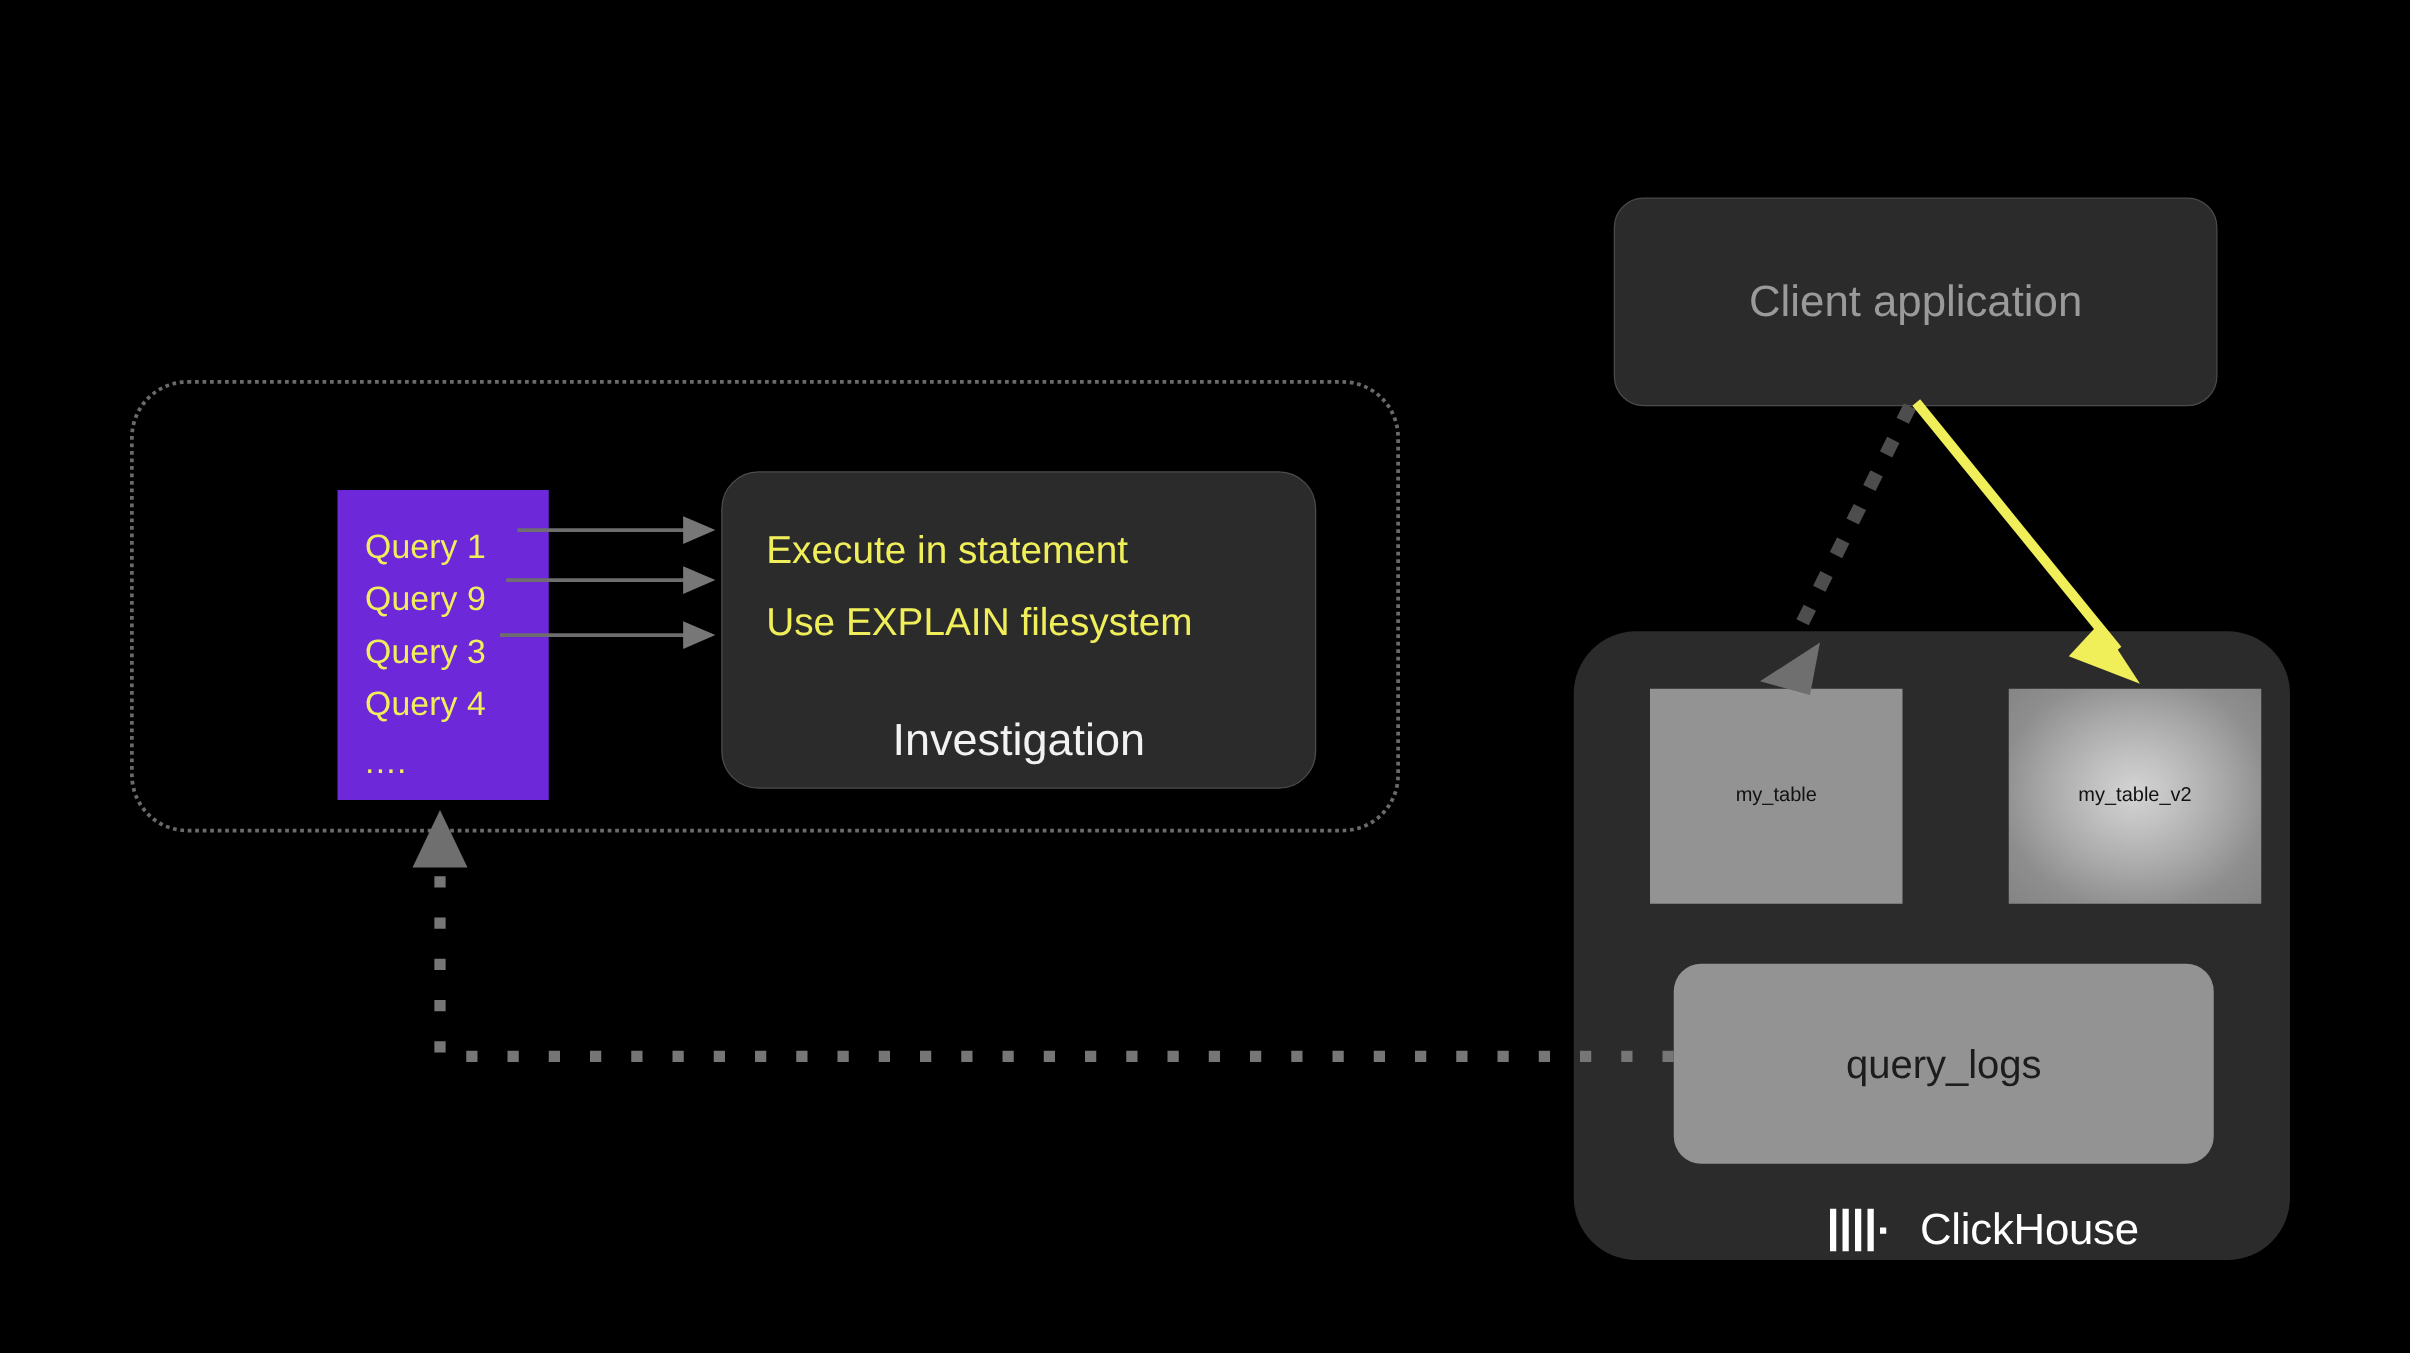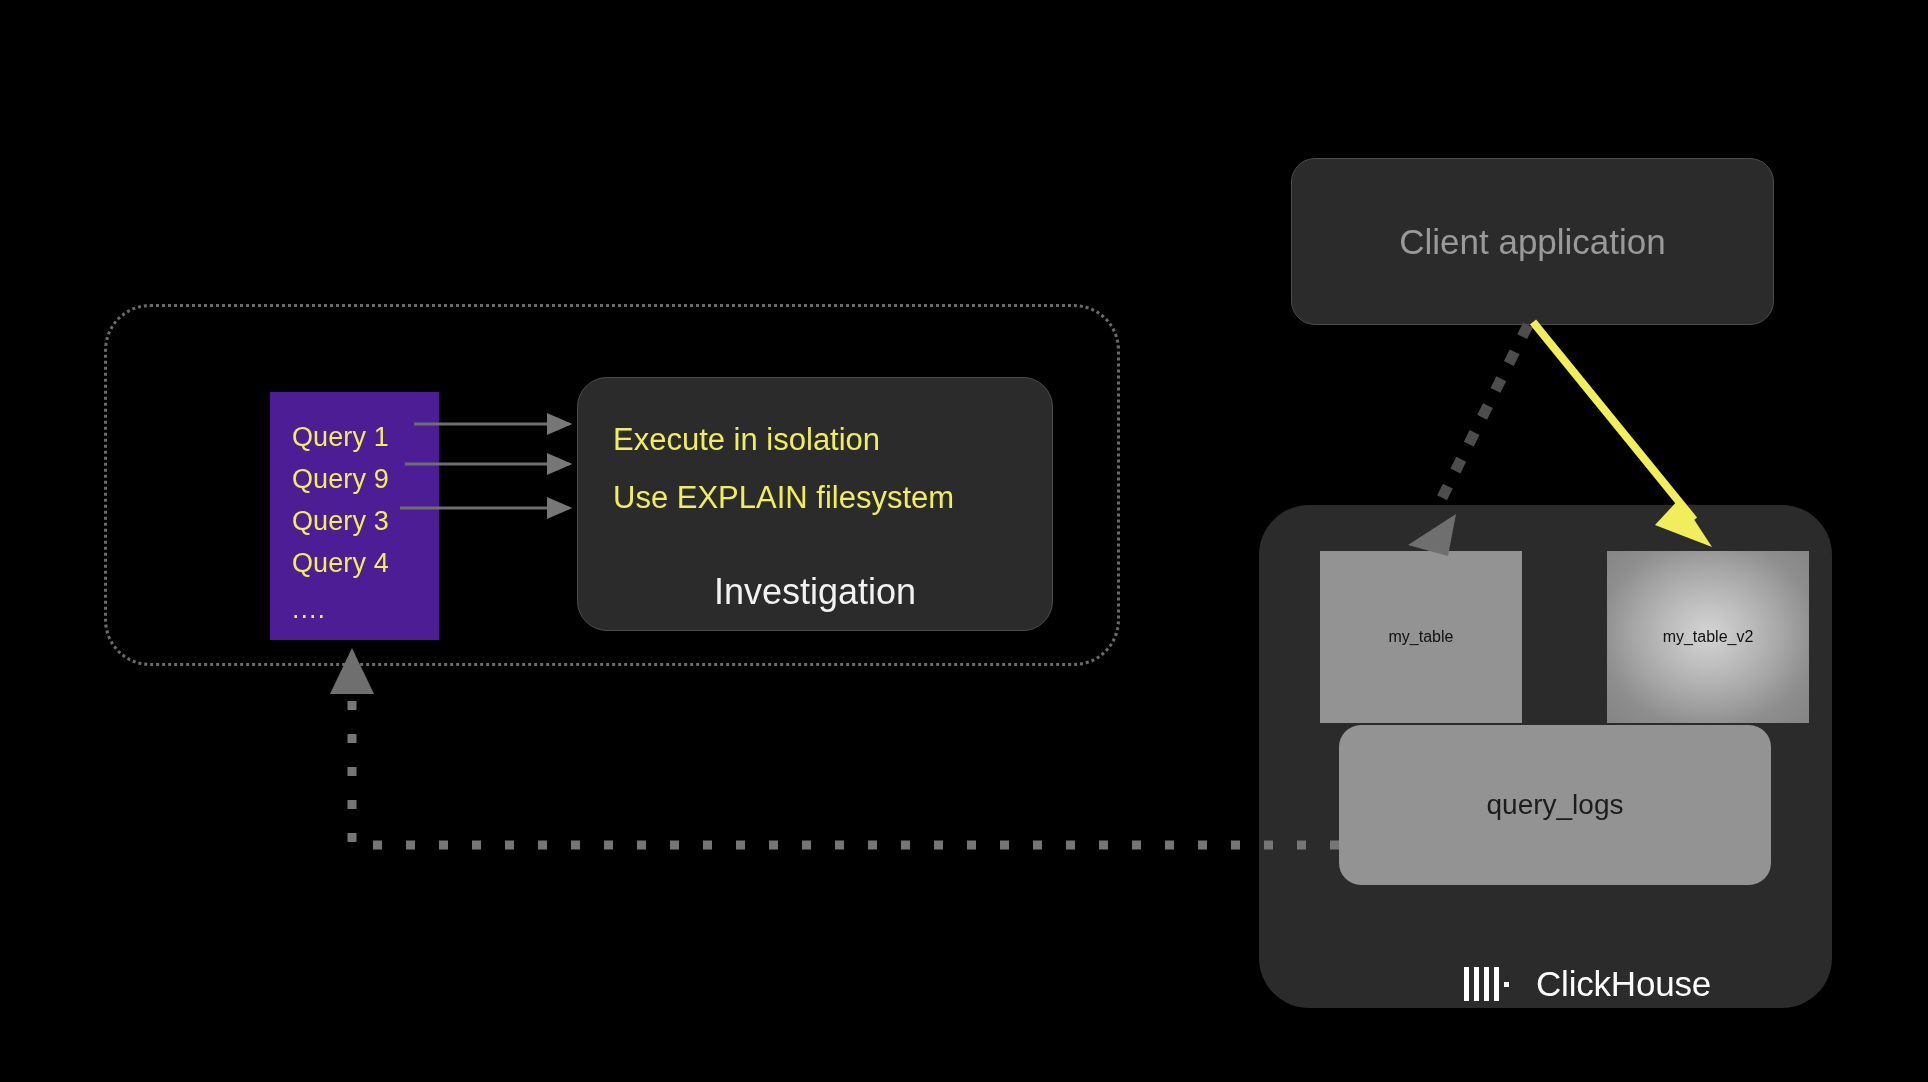--- a/index.html
+++ b/index.html
@@ -34,21 +34,21 @@
     box-sizing: border-box;
   }
 
   
   .query-panel {
     position: absolute;
     left: 270px;
     top: 392px;
     width: 169px;
     height: 248px;
-    background: #4c1d95;
+    background: #6d28d9;
     box-sizing: border-box;
     padding: 24px 0 0 22px;
   }
   .query-item {
     color: #f0ef5a;
     font-size: 27px;
     line-height: 42px;
     white-space: nowrap;
     letter-spacing: 0.1px;
   }
@@ -142,30 +142,30 @@
     background: #939393;
   }
   .table-box.glow {
     left: 1607px;
     top: 551px;
     background: radial-gradient(ellipse at 50% 48%, #d4d4d4 0%, #c2c2c2 22%, #aaaaaa 48%, #8e8e8e 75%, #848484 100%);
   }
   .query-logs {
     position: absolute;
     left: 1339px;
-    top: 725px;
+    top: 771px;
     width: 432px;
     height: 160px;
     background: #939393;
     border-radius: 22px;
     display: flex;
     align-items: center;
     justify-content: center;
     color: #1c1c1c;
-    font-size: 28px;
+    font-size: 32px;
   }
 
   
   .ch-logo {
     position: absolute;
     left: 1464px;
     top: 964px;
     display: flex;
     align-items: center;
     gap: 27px;
@@ -213,21 +213,21 @@
   <div class="query-panel">
     <div class="query-item">Query 1</div>
     <div class="query-item">Query 9</div>
     <div class="query-item">Query 3</div>
     <div class="query-item">Query 4</div>
     <div class="query-ellipsis">....</div>
   </div>
 
   <div class="investigation">
     <div class="inv-lines">
-      <div class="inv-line">Execute in isolation</div>
+      <div class="inv-line">Execute in statement</div>
       <div class="inv-line spaced">Use EXPLAIN filesystem</div>
     </div>
     <div class="inv-caption">Investigation</div>
   </div>
 
   <div class="client-app">
     <span class="client-app-label">Client application</span>
   </div>
 
   <div class="ch-panel"></div>

